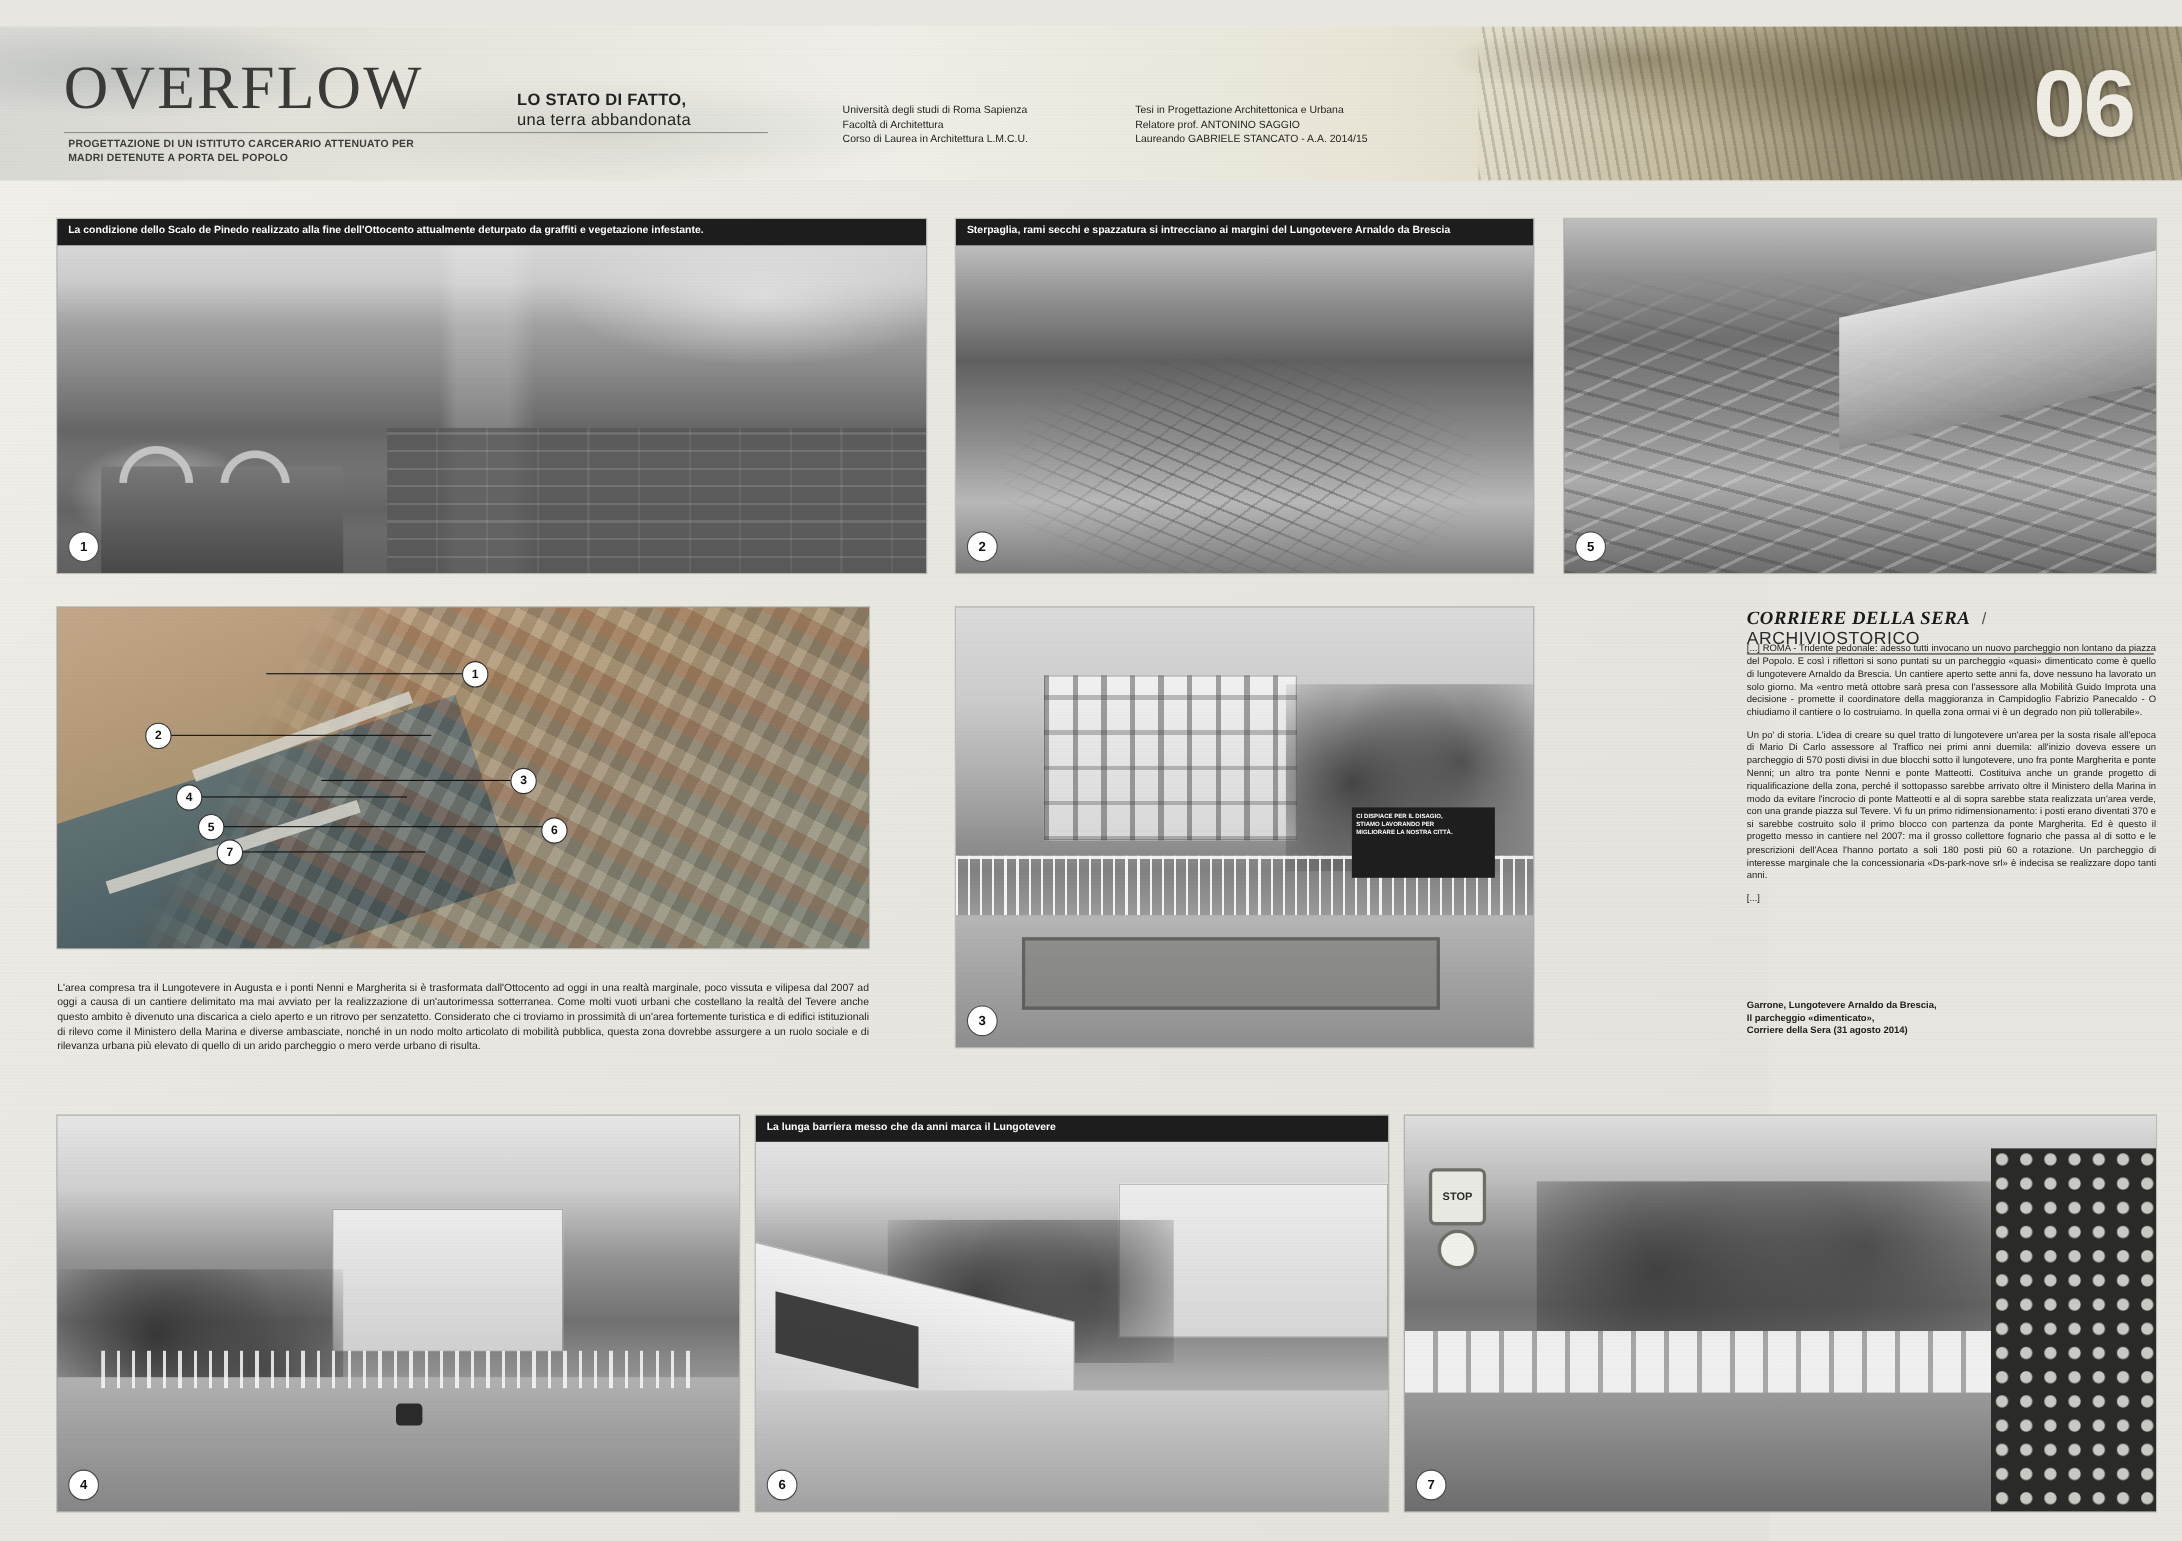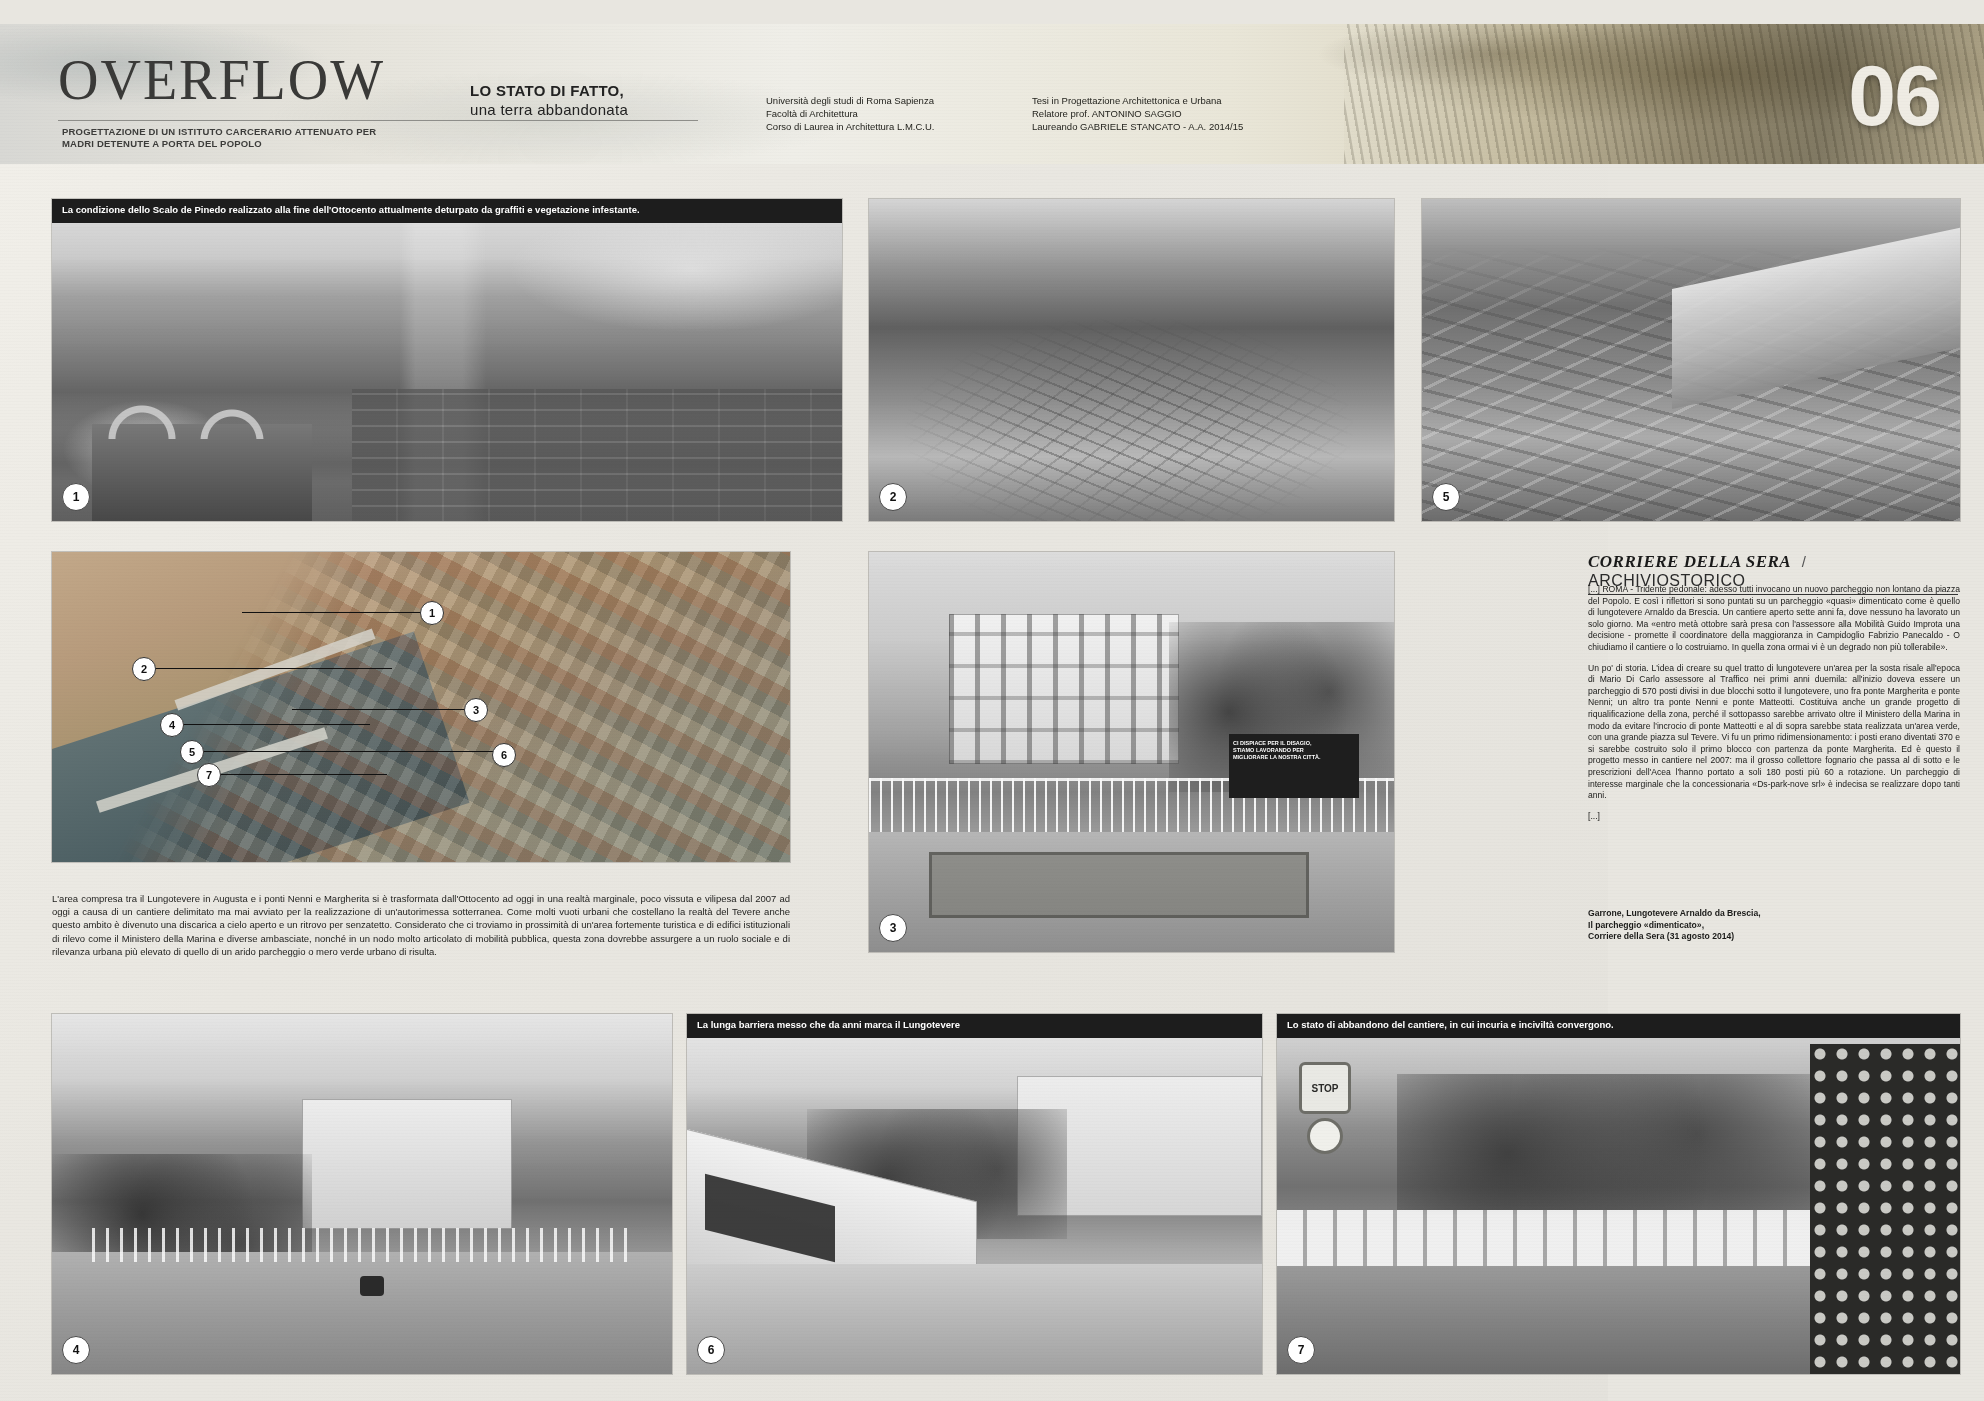--- a/index.html
+++ b/index.html
@@ -197,20 +197,21 @@
         radial-gradient(ellipse 150px 120px at 60px 90px, rgba(35,45,35,.75), transparent 70%);
     "></div>
     <div class="img-bg" style="
       background:
         repeating-linear-gradient(22deg, rgba(60,55,45,.35) 0 2px, rgba(255,255,255,0) 2px 13px),
         repeating-linear-gradient(-38deg, rgba(90,82,66,.28) 0 2px, rgba(255,255,255,0) 2px 17px);
       -webkit-mask-image:radial-gradient(ellipse 300px 150px at 260px 230px, #000 30%, transparent 75%);
               mask-image:radial-gradient(ellipse 300px 150px at 260px 230px, #000 30%, transparent 75%);
       filter:grayscale(100%);
     "></div>
+    <div class="cap">Sterpaglia, rami secchi e spazzatura si intrecciano ai margini del Lungotevere Arnaldo da Brescia</div>
     <div class="num">2</div>
   </div>
 
   <div class="photo" style="left:1422px;top:175px;width:538px;height:322px;">
     <div class="img-bg gs" style="
       background:
         linear-gradient(180deg,#b9bdb8 0%,#8d928b 16%,#6c7268 34%,#8c8a80 56%,#adaa9e 74%,#6f6d65 100%),
         radial-gradient(ellipse 260px 120px at 360px 250px, rgba(225,222,212,.75), transparent 70%),
         radial-gradient(ellipse 180px 140px at 70px 120px, rgba(40,48,38,.6), transparent 72%);
     "></div>
@@ -392,18 +393,17 @@
     <div style="position:absolute;right:0;top:30px;width:150px;height:330px;
       background:#2a2a28;
       background-image:radial-gradient(circle at 10px 10px, rgba(210,210,205,.95) 5px, rgba(255,255,255,0) 6px);
       background-size:22px 22px;"></div>
 
     <div style="position:absolute;left:22px;top:48px;width:46px;height:46px;border-radius:6px;background:#e9e9e4;
       border:3px solid #6e6e68;display:flex;align-items:center;justify-content:center;font-size:10px;font-weight:bold;color:#2a2a28;">
       <span>STOP</span>
     </div>
     <div style="position:absolute;left:30px;top:104px;width:30px;height:30px;border-radius:50%;background:#f0f0eb;border:3px solid #6e6e68;"></div>
-    <div class="cap">Lo stato di abbandono del cantiere, in cui incuria e inciviltà convergono.</div>
     <div class="num">7</div>
   </div>
 
   <div class="grain"></div>
 </div>
 
 </body></html>

